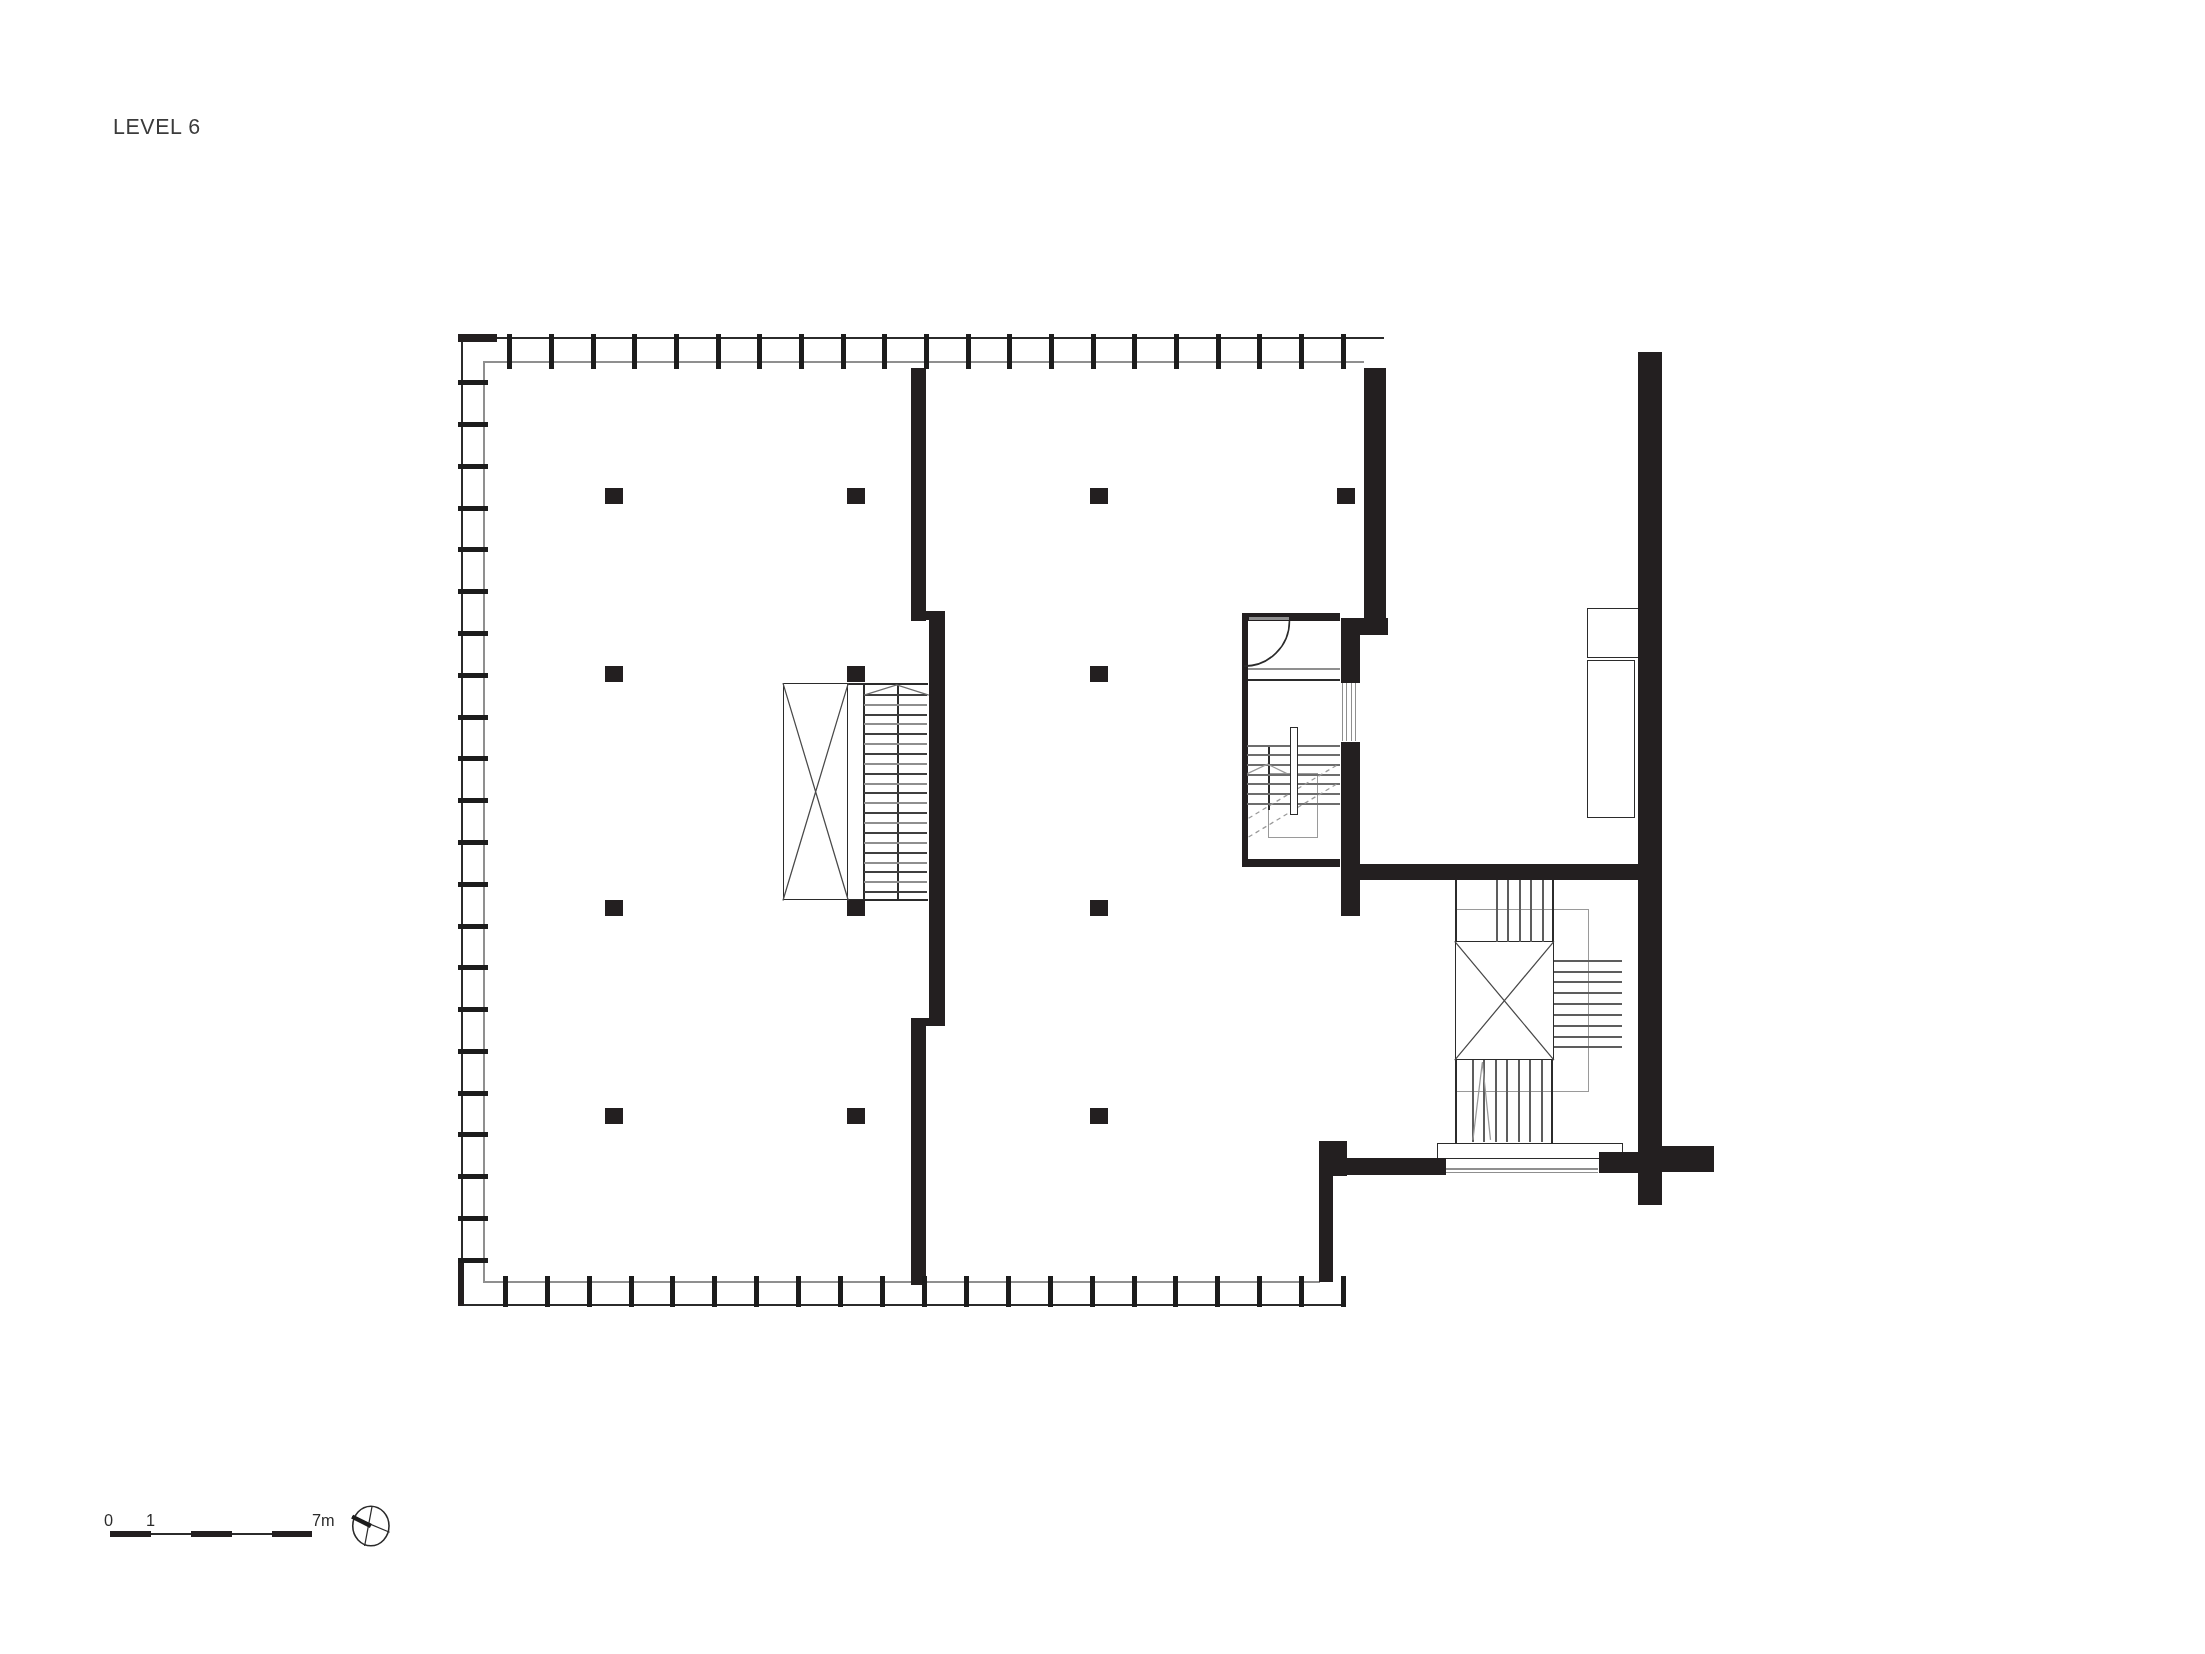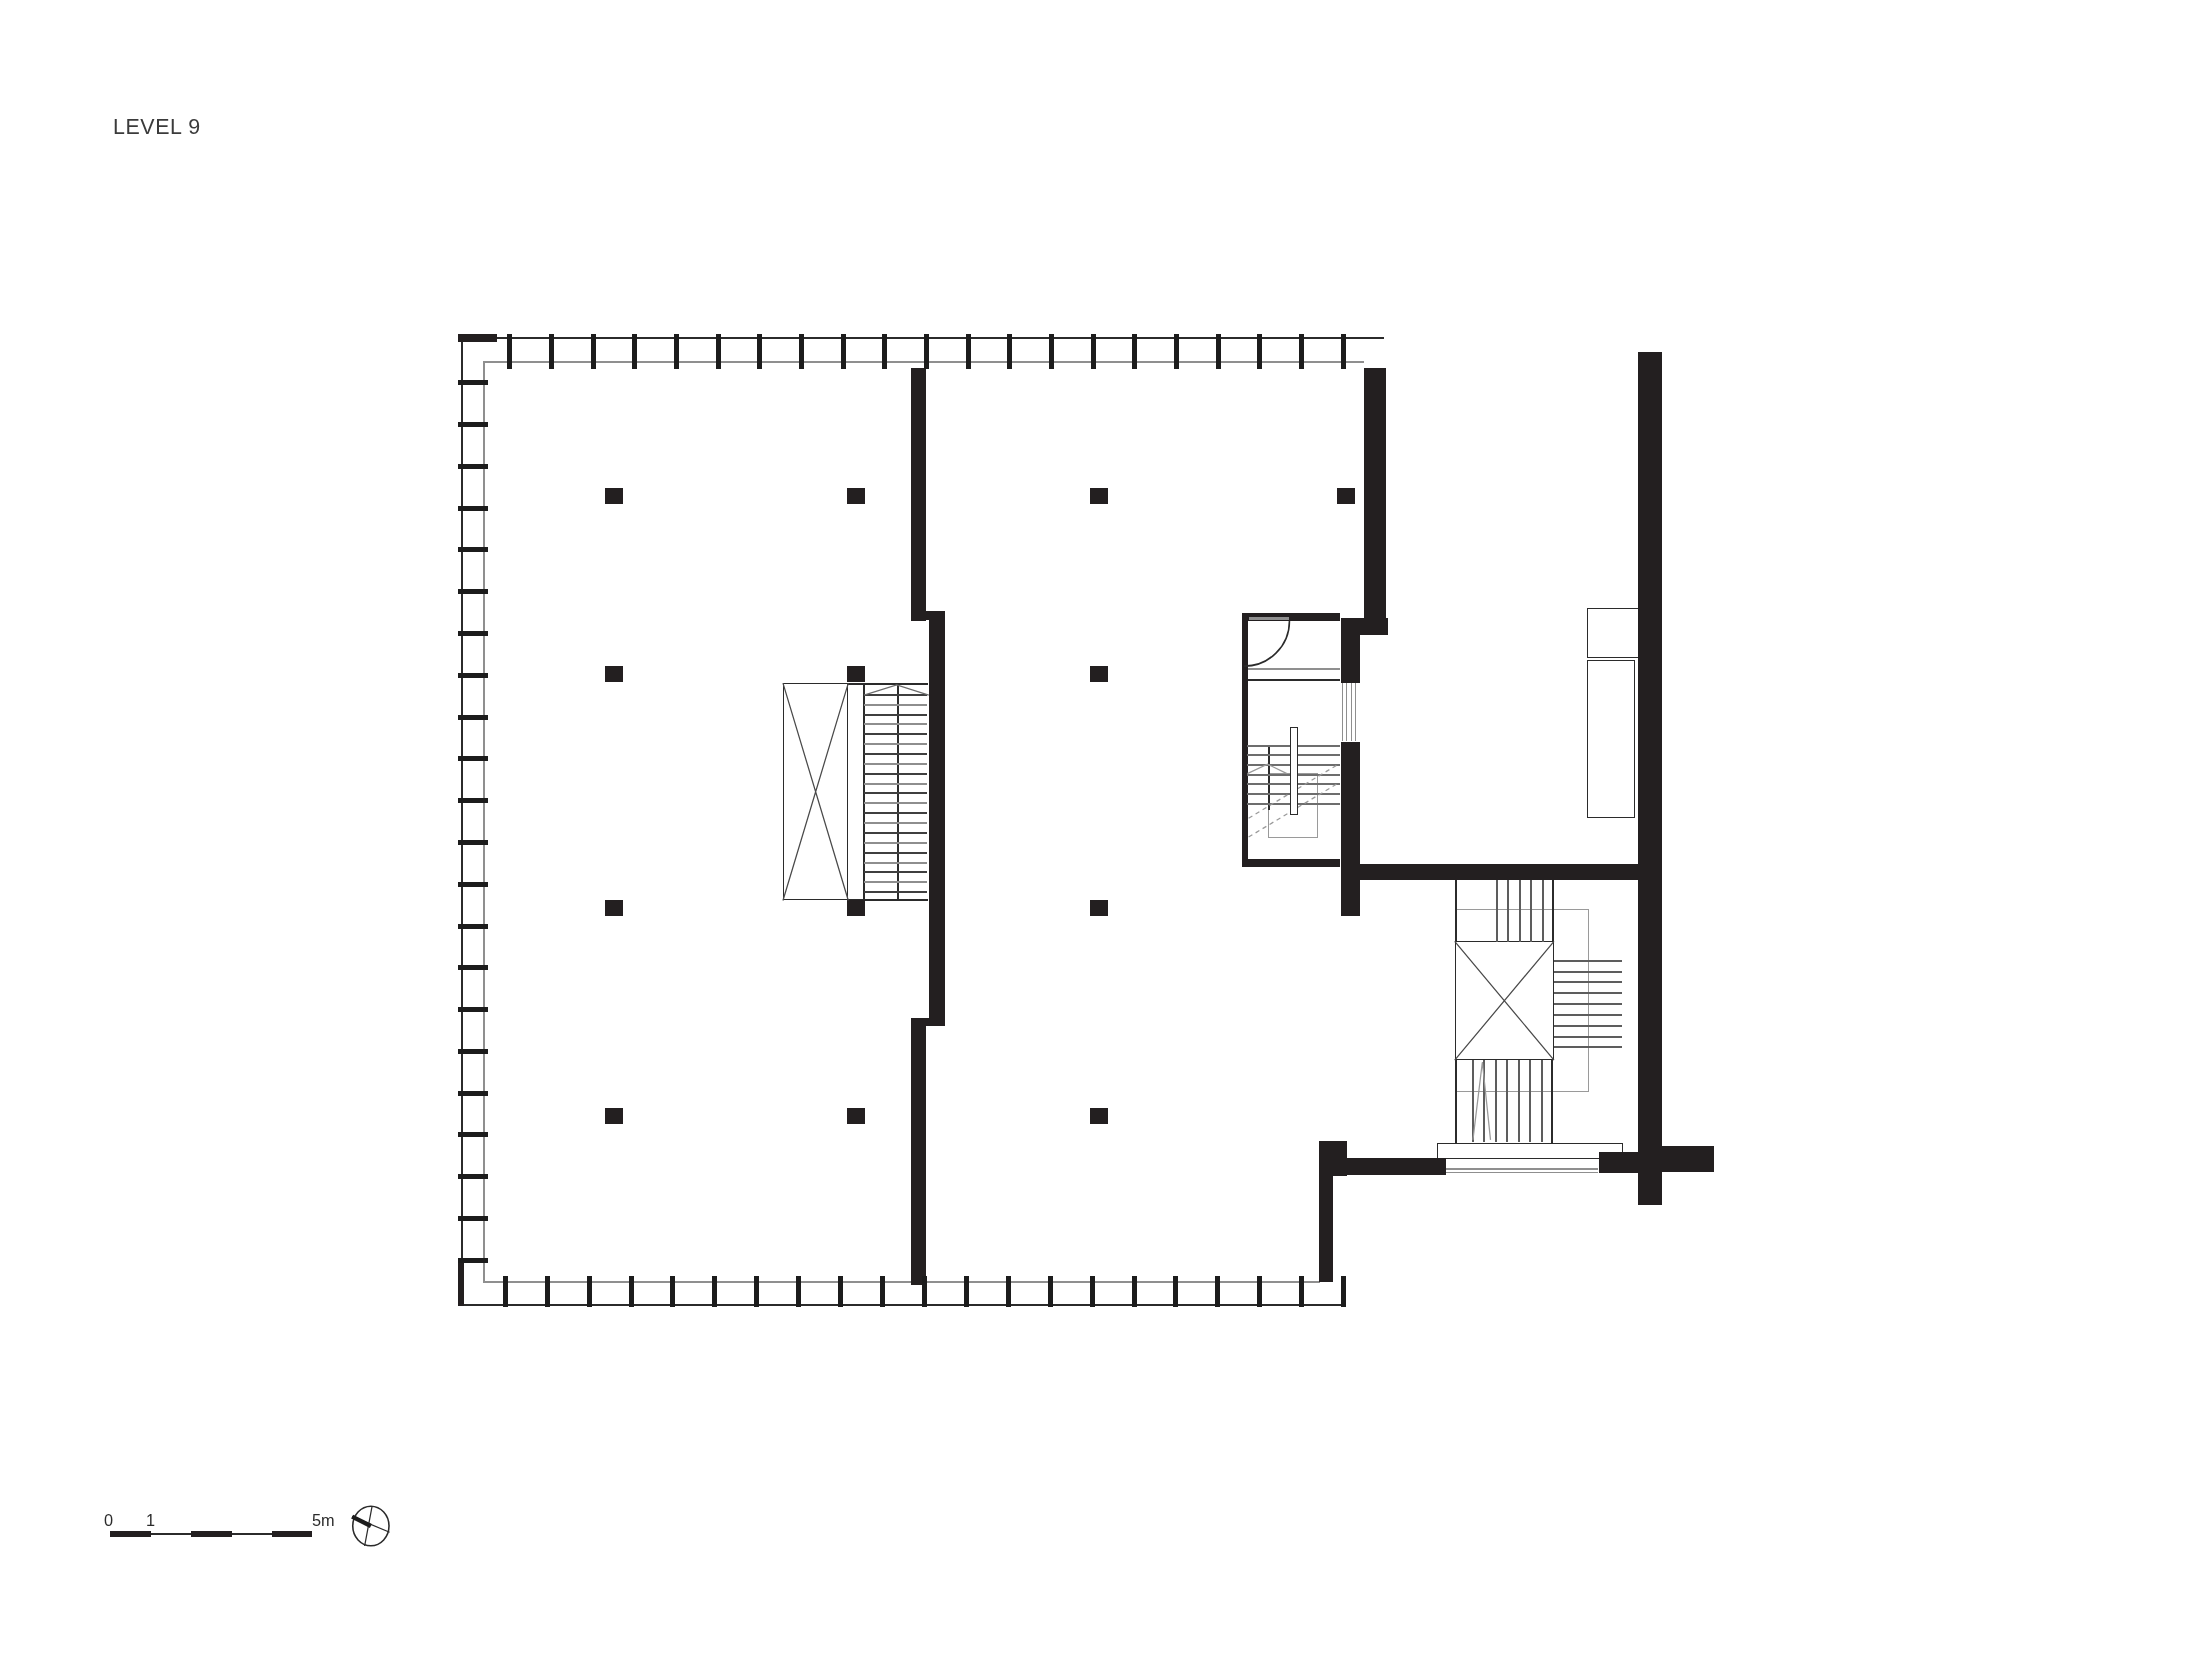--- a/index.html
+++ b/index.html
@@ -18,21 +18,21 @@
   .sb-label{position:absolute;top:1511px;font-size:16.3px;color:#2b2b2b;}
   #overlay{position:absolute;left:0;top:0;z-index:5;pointer-events:none;}
   #handrail{z-index:6;}
   #compass{position:absolute;left:349px;top:1502px;}
 </style>
 </head>
 <body>
 
 <div id="page">
 
-  <div id="title">LEVEL 9</div>
+  <div id="title">LEVEL 6</div>
 
   <div id="plan" class="abs" style="left:0;top:0;width:2205px;height:1654px;">
       <div class="og" style="left: 1456px; top: 909px; width: 133px; height: 183px;"></div>
       <div class="og" style="left: 1268px; top: 773px; width: 50px; height: 65px;"></div>
       <div class="lk" style="left: 461px; top: 337px; width: 923px; height: 1.9px;"></div>
       <div class="lk" style="left: 461px; top: 337px; width: 1.9px; height: 969px;"></div>
       <div class="lk" style="left: 461px; top: 1304px; width: 882px; height: 1.9px;"></div>
       <div class="lk" style="left: 848px; top: 683px; width: 80px; height: 1.9px;"></div>
       <div class="lk" style="left: 848px; top: 899px; width: 80px; height: 1.9px;"></div>
       <div class="lk" style="left: 863px; top: 683px; width: 1.9px; height: 217px;"></div>
@@ -222,21 +222,21 @@
     </g>
     <path d="M1985 1231 L2017 1216 L2048 1231" stroke="#9a9a9a" stroke-width="2" fill="none"></path>
     <path d="M2344 1814 L2359 1690 L2372 1814" stroke="#9a9a9a" stroke-width="2" fill="none"></path>
   </svg>
 
   <div id="handrail" class="ob" style="left:1290px;top:727px;width:7.5px;height:88px;border-width:1.9px;"></div>
 
   <div>
     <span class="sb-label" style="left:104px;">0</span>
     <span class="sb-label" style="left:146px;">1</span>
-    <span class="sb-label" style="left:312px;">5m</span>
+    <span class="sb-label" style="left:312px;">7m</span>
     <div class="lk" style="left:110px;top:1533px;width:202px;height:1.9px;"></div>
     <div class="w" style="left:110px;top:1531px;width:41px;height:5.7px;"></div>
     <div class="w" style="left:191px;top:1531px;width:41px;height:5.7px;"></div>
     <div class="w" style="left:272px;top:1531px;width:40px;height:5.7px;"></div>
   </div>
 
   <svg id="compass" width="45" height="48" viewBox="0 0 72 76">
     <ellipse cx="35" cy="38" rx="29" ry="31.5" stroke="#2b2b2b" stroke-width="2.5" fill="none"></ellipse>
     <line x1="37" y1="6" x2="25" y2="70" stroke="#2b2b2b" stroke-width="2"></line>
     <line x1="5" y1="23" x2="65" y2="48" stroke="#2b2b2b" stroke-width="2"></line>

